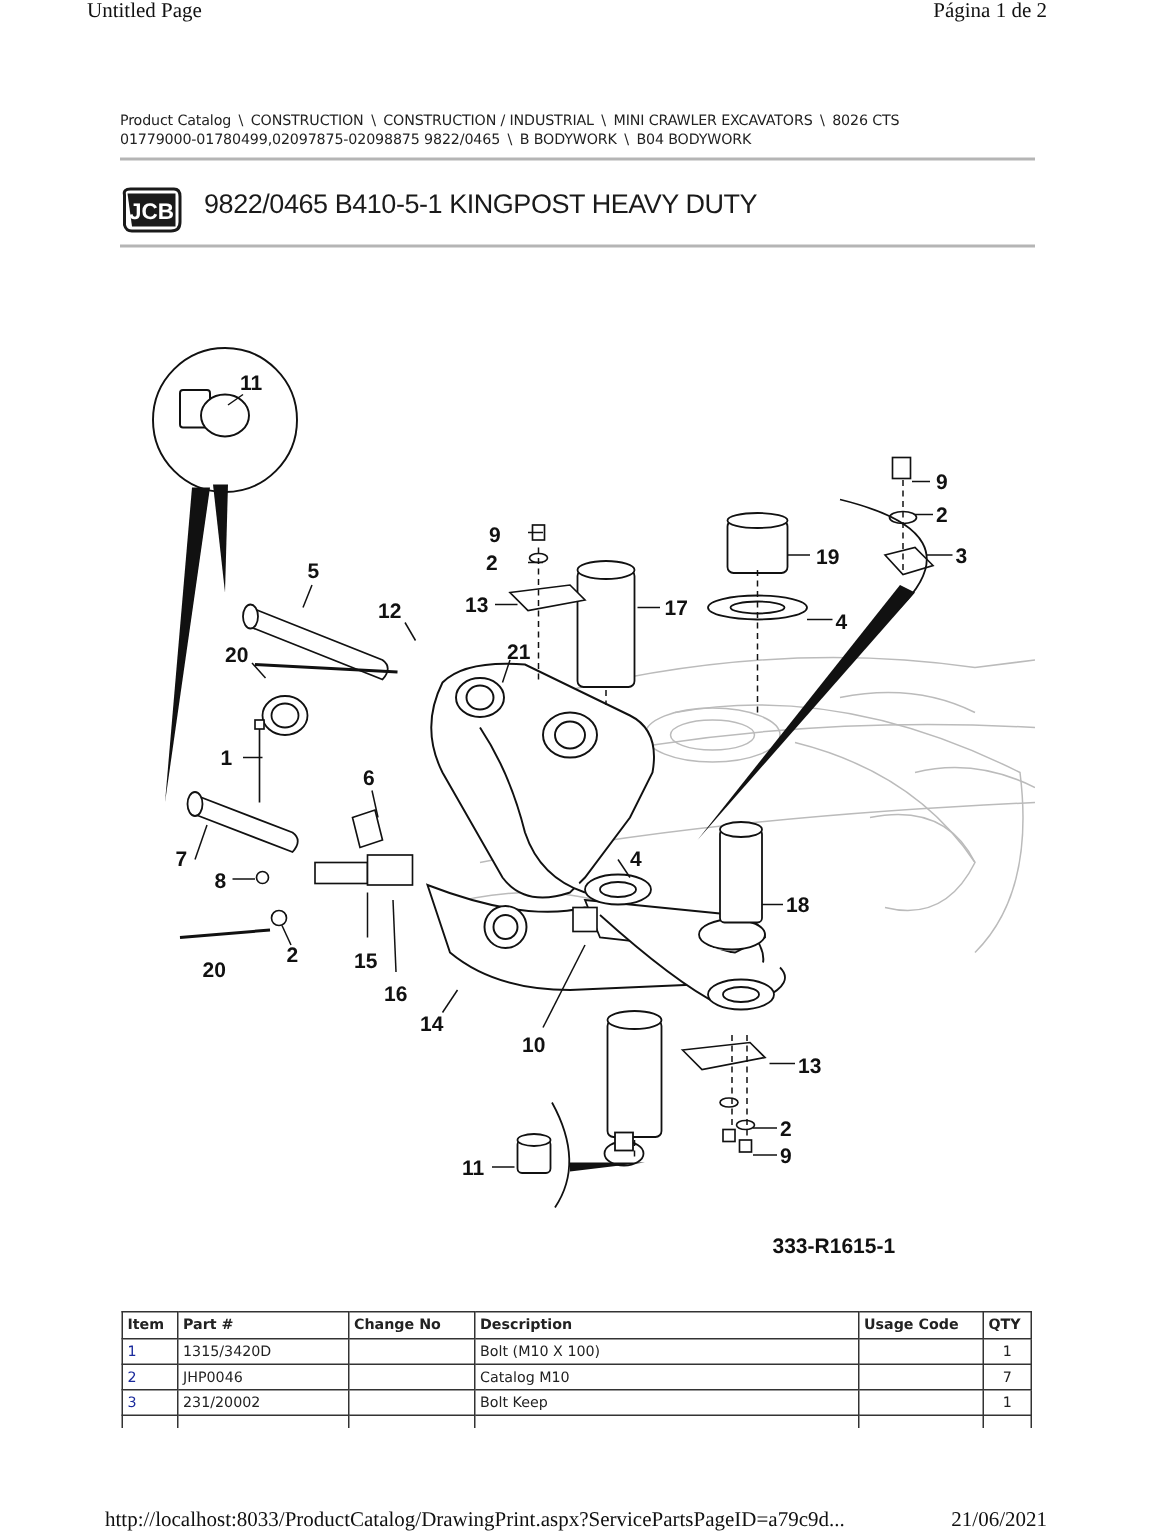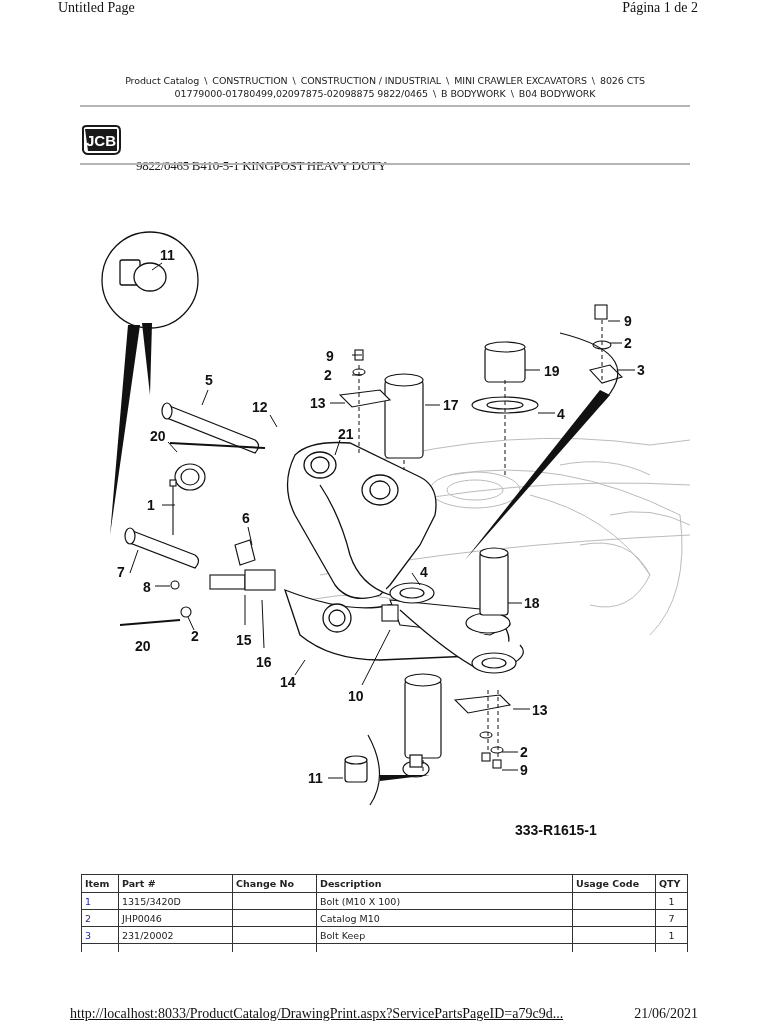--- a/index.html
+++ b/index.html
@@ -3,46 +3,46 @@
   <meta charset="utf-8">
   <style>
     * { box-sizing: border-box; margin: 0; padding: 0; }
     html, body { width: 768px; height: 1024px; background: #ffffff; overflow: hidden; }
     body { position: relative; font-family: "Liberation Serif", serif; color: #111; }
 
     .print-header { position: absolute; top: 0; left: 0; width: 768px; height: 20px; font-size: 14px; }
     .print-header .left { position: absolute; left: 58px; top: 0; }
     .print-header .right { position: absolute; right: 70px; top: 0; text-align: center; }
 
-    .breadcrumb { position: absolute; top: 74px; left: 80px; width: 610px; text-align: center;
+    .breadcrumb { position: absolute; top: 74px; left: 80px; width: 610px; text-align: left;
       font-family: "DejaVu Sans", sans-serif; font-size: 9.5px; line-height: 13px; color: #222; letter-spacing: -0.1px; }
     .breadcrumb .sep { padding: 0 5px; }
     .rule-top { position: absolute; top: 105px; left: 80px; width: 610px; height: 2px; background: #b5b5b5; }
 
     .title-row { position: absolute; top: 120px; left: 80px; width: 610px; height: 40px; }
     .logo { position: absolute; left: 0; top: 4px; width: 42px; height: 32px; }
-    .title { position: absolute; left: 56px; top: 6px; font-family: Liberation Serif, serif;
-      font-size: 13px; color: #1a1a1a; letter-spacing: -0.3px; white-space: nowrap; margin-top: 32px; }
+    .title { position: absolute; left: 56px; top: 6px; font-family: Liberation Sans, sans-serif;
+      font-size: 18px; color: #1a1a1a; letter-spacing: -0.3px; white-space: nowrap; }
     .rule-title { position: absolute; top: 163px; left: 80px; width: 610px; height: 2px; background: #b5b5b5; }
 
     .diagram { position: absolute; top: 215px; left: 90px; width: 600px; height: 640px; }
     .diagram svg { width: 100%; height: 100%; }
     .callout { font-family: "Liberation Sans", sans-serif; font-weight: bold; font-size: 14px; fill: #111; }
     .drawing-no { font-family: "Liberation Sans", sans-serif; font-weight: bold; font-size: 14px; fill: #111; }
 
     .parts-table { position: absolute; top: 874px; left: 81px; width: 607px; border-collapse: collapse;
       font-family: "DejaVu Sans", sans-serif; font-size: 9.5px; color: #222; }
     .parts-table th, .parts-table td { border: 1px solid #333; height: 17px; padding: 0 3px; white-space: nowrap; }
     .parts-table th { font-weight: bold; text-align: left; height: 18px; }
     .parts-table td.item { color: #1a2a9c; }
     .parts-table td.qty { text-align: center; }
     .parts-table tr.partial td { height: 8px; border-bottom: none; }
 
     .print-footer { position: absolute; top: 1006px; left: 70px; width: 628px; font-size: 14px; }
-    .print-footer .url { position: absolute; left: 0; text-decoration: underline; }
+    .print-footer .url { position: absolute; left: 0; }
     .print-footer .date { position: absolute; right: 0; }
   </style>
 </head>
 <body>
 
 <div class="print-header">
   <span class="left">Untitled Page</span>
   <span class="right">Página 1 de 2</span>
 </div>
 

